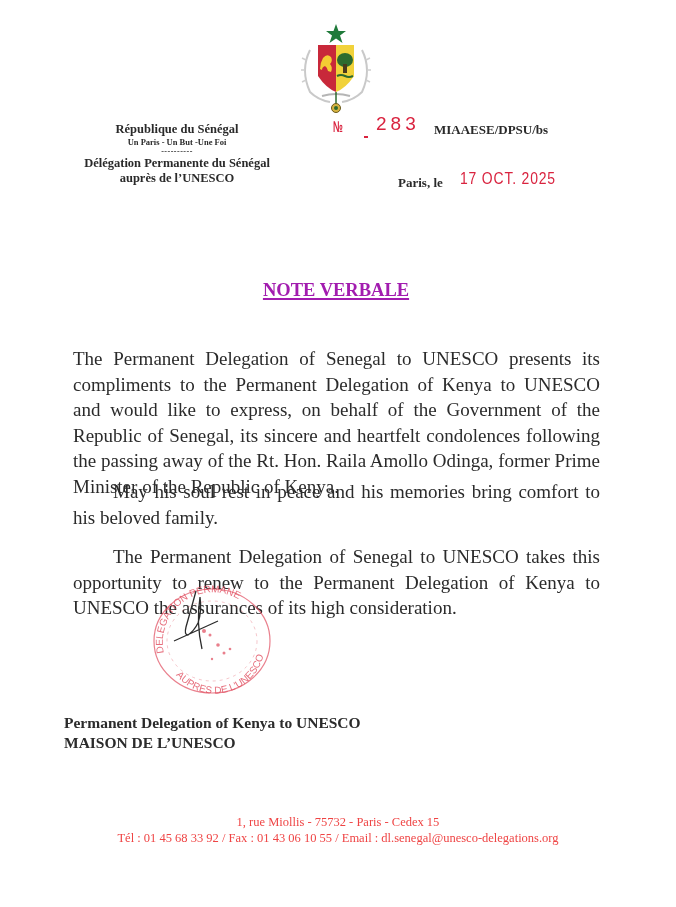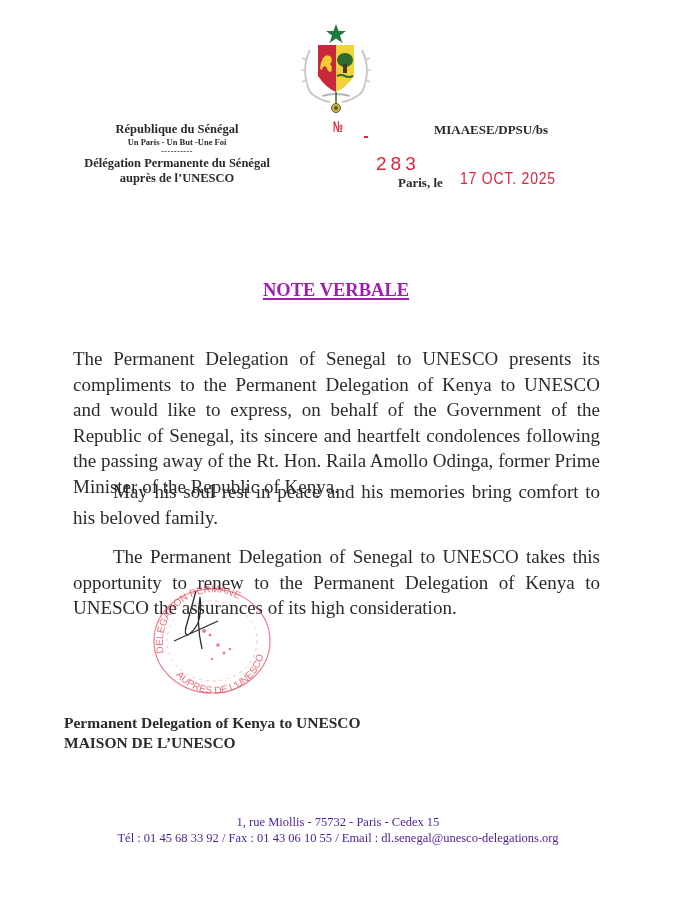--- a/index.html
+++ b/index.html
@@ -14,21 +14,21 @@
     #hdr-left { left: 62px; top: 122px; width: 230px; text-align: center; }
     #hdr-left .rep { font-weight: bold; font-size: 12.5px; line-height: 15px; }
     #hdr-left .motto { font-weight: bold; font-size: 8.5px; line-height: 11px; }
     #hdr-left .sep { font-weight: bold; font-size: 8px; line-height: 8px; letter-spacing: 0.5px; }
     #hdr-left .del { font-weight: bold; font-size: 12.5px; line-height: 15px; }
 
     
     #ref-no-label { left: 333px; top: 118px; font-family: "Liberation Sans", sans-serif;
                     font-size: 16px; font-weight: bold; color: #d9233f; transform: scaleX(0.55); transform-origin: left; }
     #ref-no-value { left: 376px; top: 113px; font-family: "Liberation Sans", sans-serif;
-                    font-size: 19px; color: #d9233f; letter-spacing: 4px; margin-top: 40px; }
+                    font-size: 19px; color: #d9233f; letter-spacing: 4px; }
     #ref-dash { left: 364px; top: 136px; width: 4px; height: 2px; background: #d9233f; }
     #ref-code { left: 434px; top: 122px; font-weight: bold; font-size: 13px; }
 
     
     #date-label { left: 398px; top: 175px; font-weight: bold; font-size: 13px; }
     #date-value { left: 460px; top: 169px; font-family: "Liberation Sans", sans-serif; font-size: 17px;
                   color: #d9233f; letter-spacing: 1px; transform: scaleX(0.82); transform-origin: left; }
 
     
     #title { left: 0; width: 672px; top: 280px; text-align: center; font-weight: bold; font-size: 18.5px;
@@ -42,21 +42,21 @@
     #p2 { top: 479px; }
     #p3 { top: 544px; }
 
     
     #stamp { left: 146px; top: 583px; width: 130px; height: 112px; }
 
     
     #recipient { left: 64px; top: 713px; font-weight: bold; font-size: 15.5px; line-height: 20px; color: #2b2b2b; }
 
     
-    #footer { left: 0; width: 676px; top: 814px; text-align: center; font-size: 12.5px; line-height: 16px; color: #4c1d95; }
+    #footer { left: 0; width: 676px; top: 814px; text-align: center; font-size: 12.5px; line-height: 16px; color: #ef4444; }
   </style>
 </head>
 <body>
 
 <svg id="emblem" class="abs" viewBox="0 0 80 95">
 
   <path d="M14 30 Q4 50 14 72 Q22 80 34 82" fill="none" stroke="#c9c9c9" stroke-width="2"></path>
   <path d="M66 30 Q76 50 66 72 Q58 80 46 82" fill="none" stroke="#c9c9c9" stroke-width="2"></path>
   <path d="M10 40 l-4 -2 M9 50 l-4 0 M10 60 l-4 2 M70 40 l4 -2 M71 50 l4 0 M70 60 l4 2" stroke="#cfcfcf" stroke-width="1.5"></path>
 

